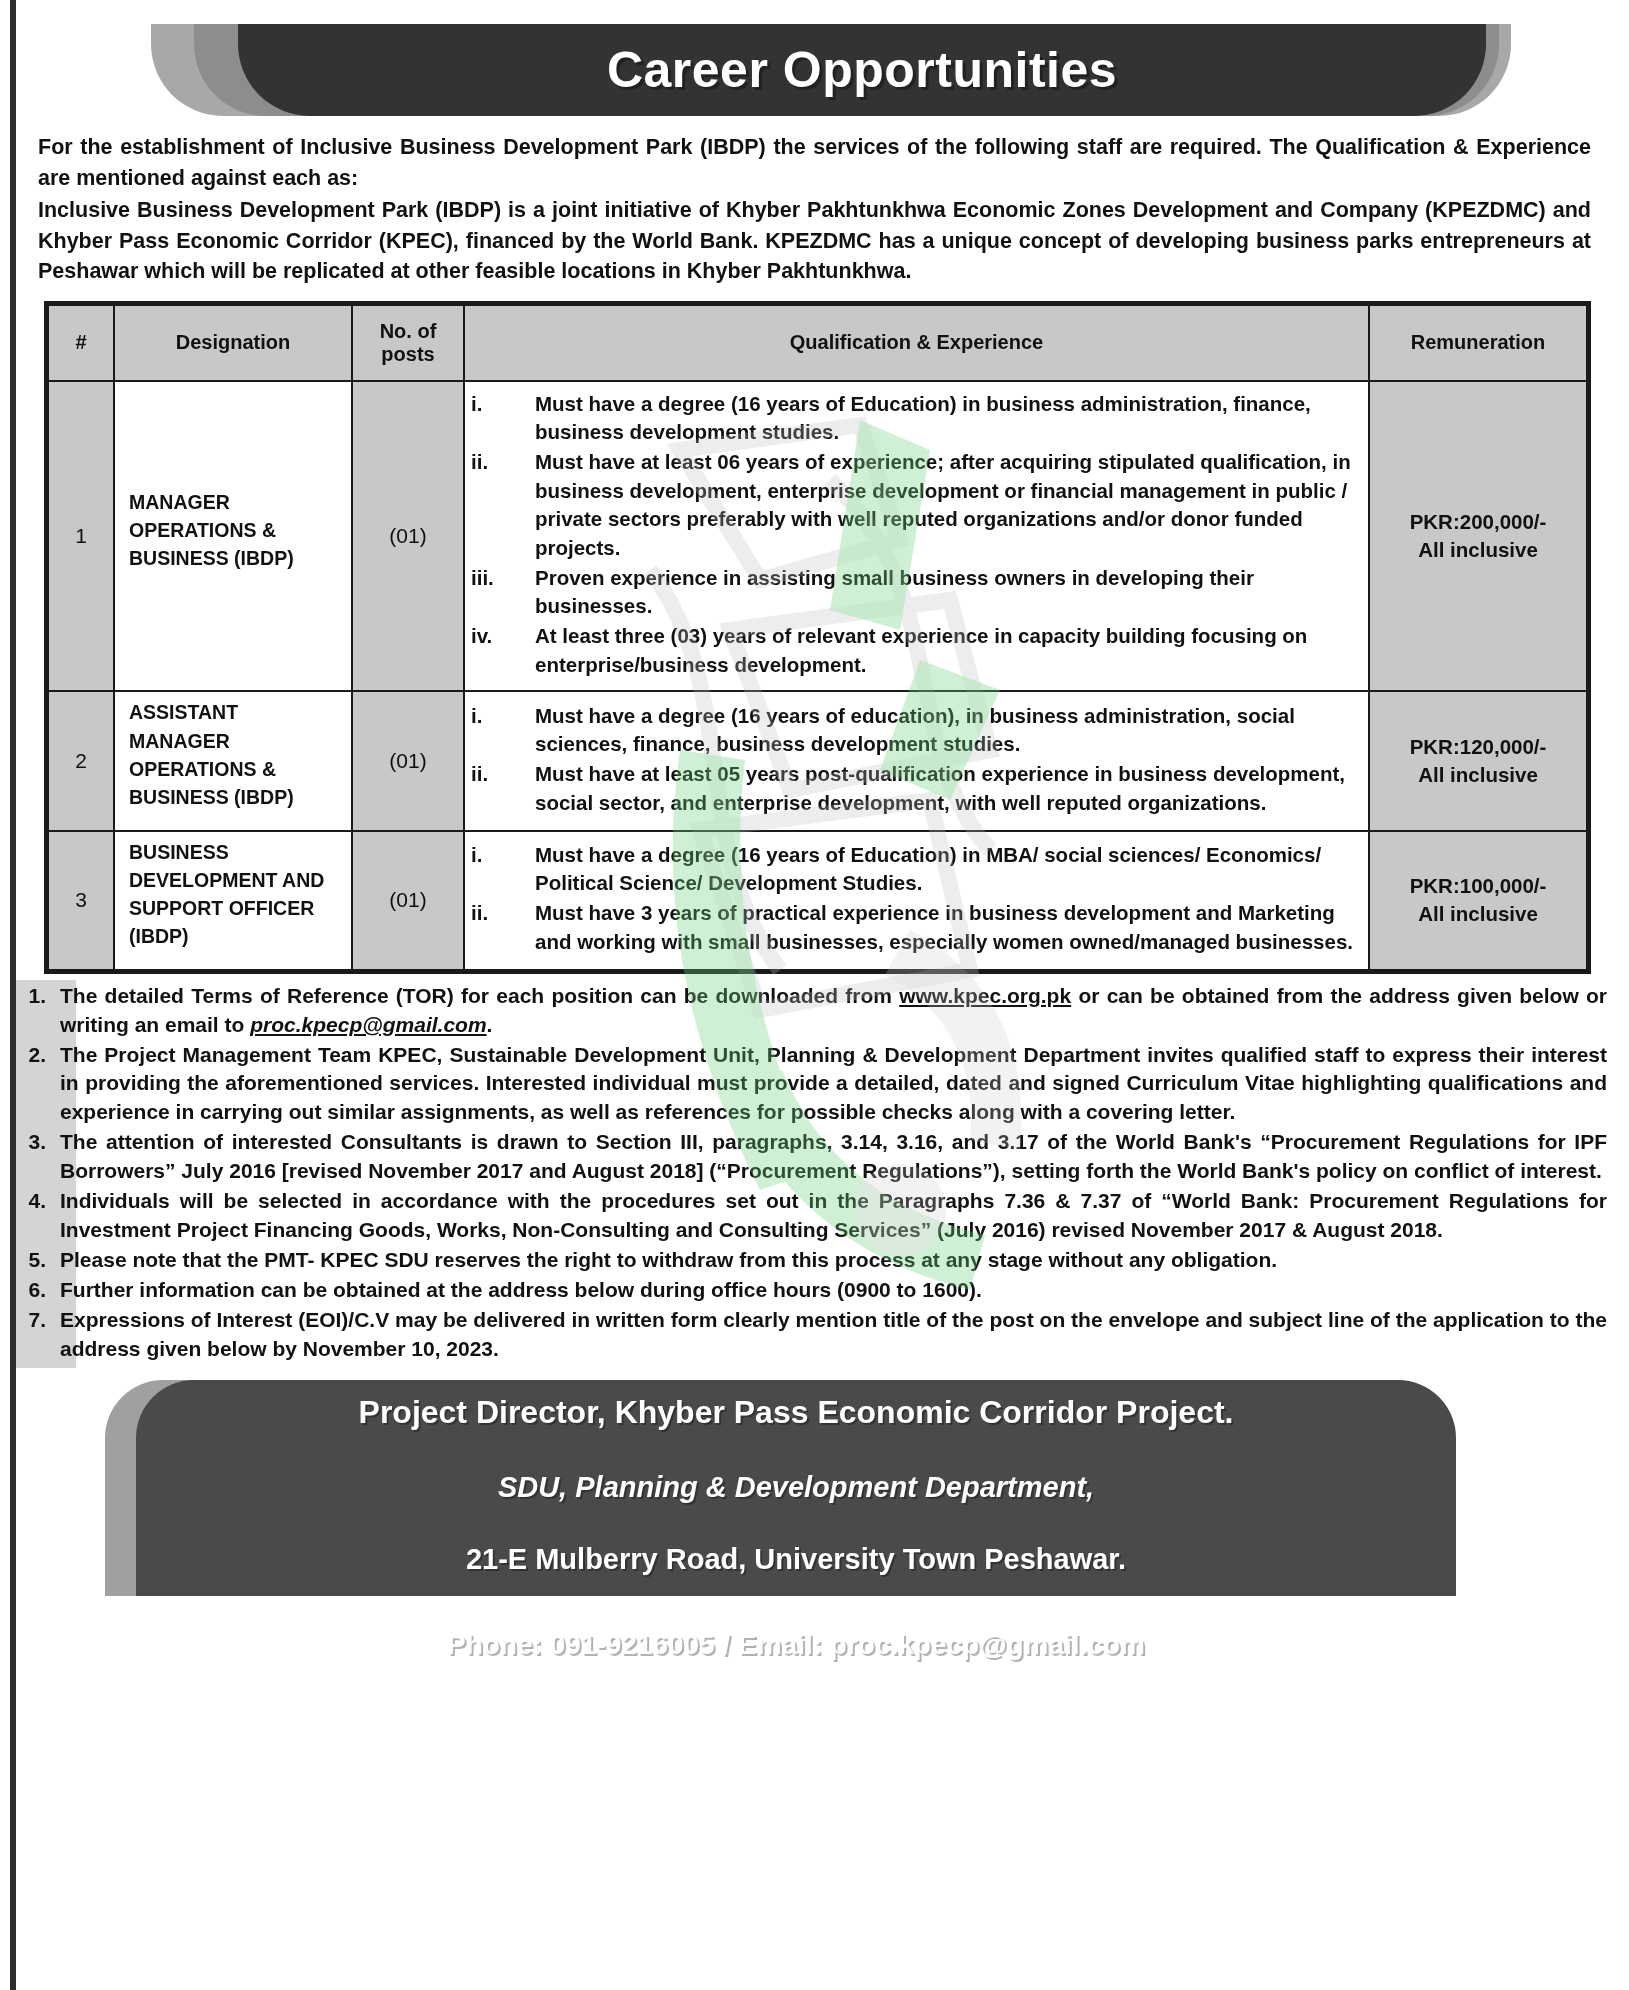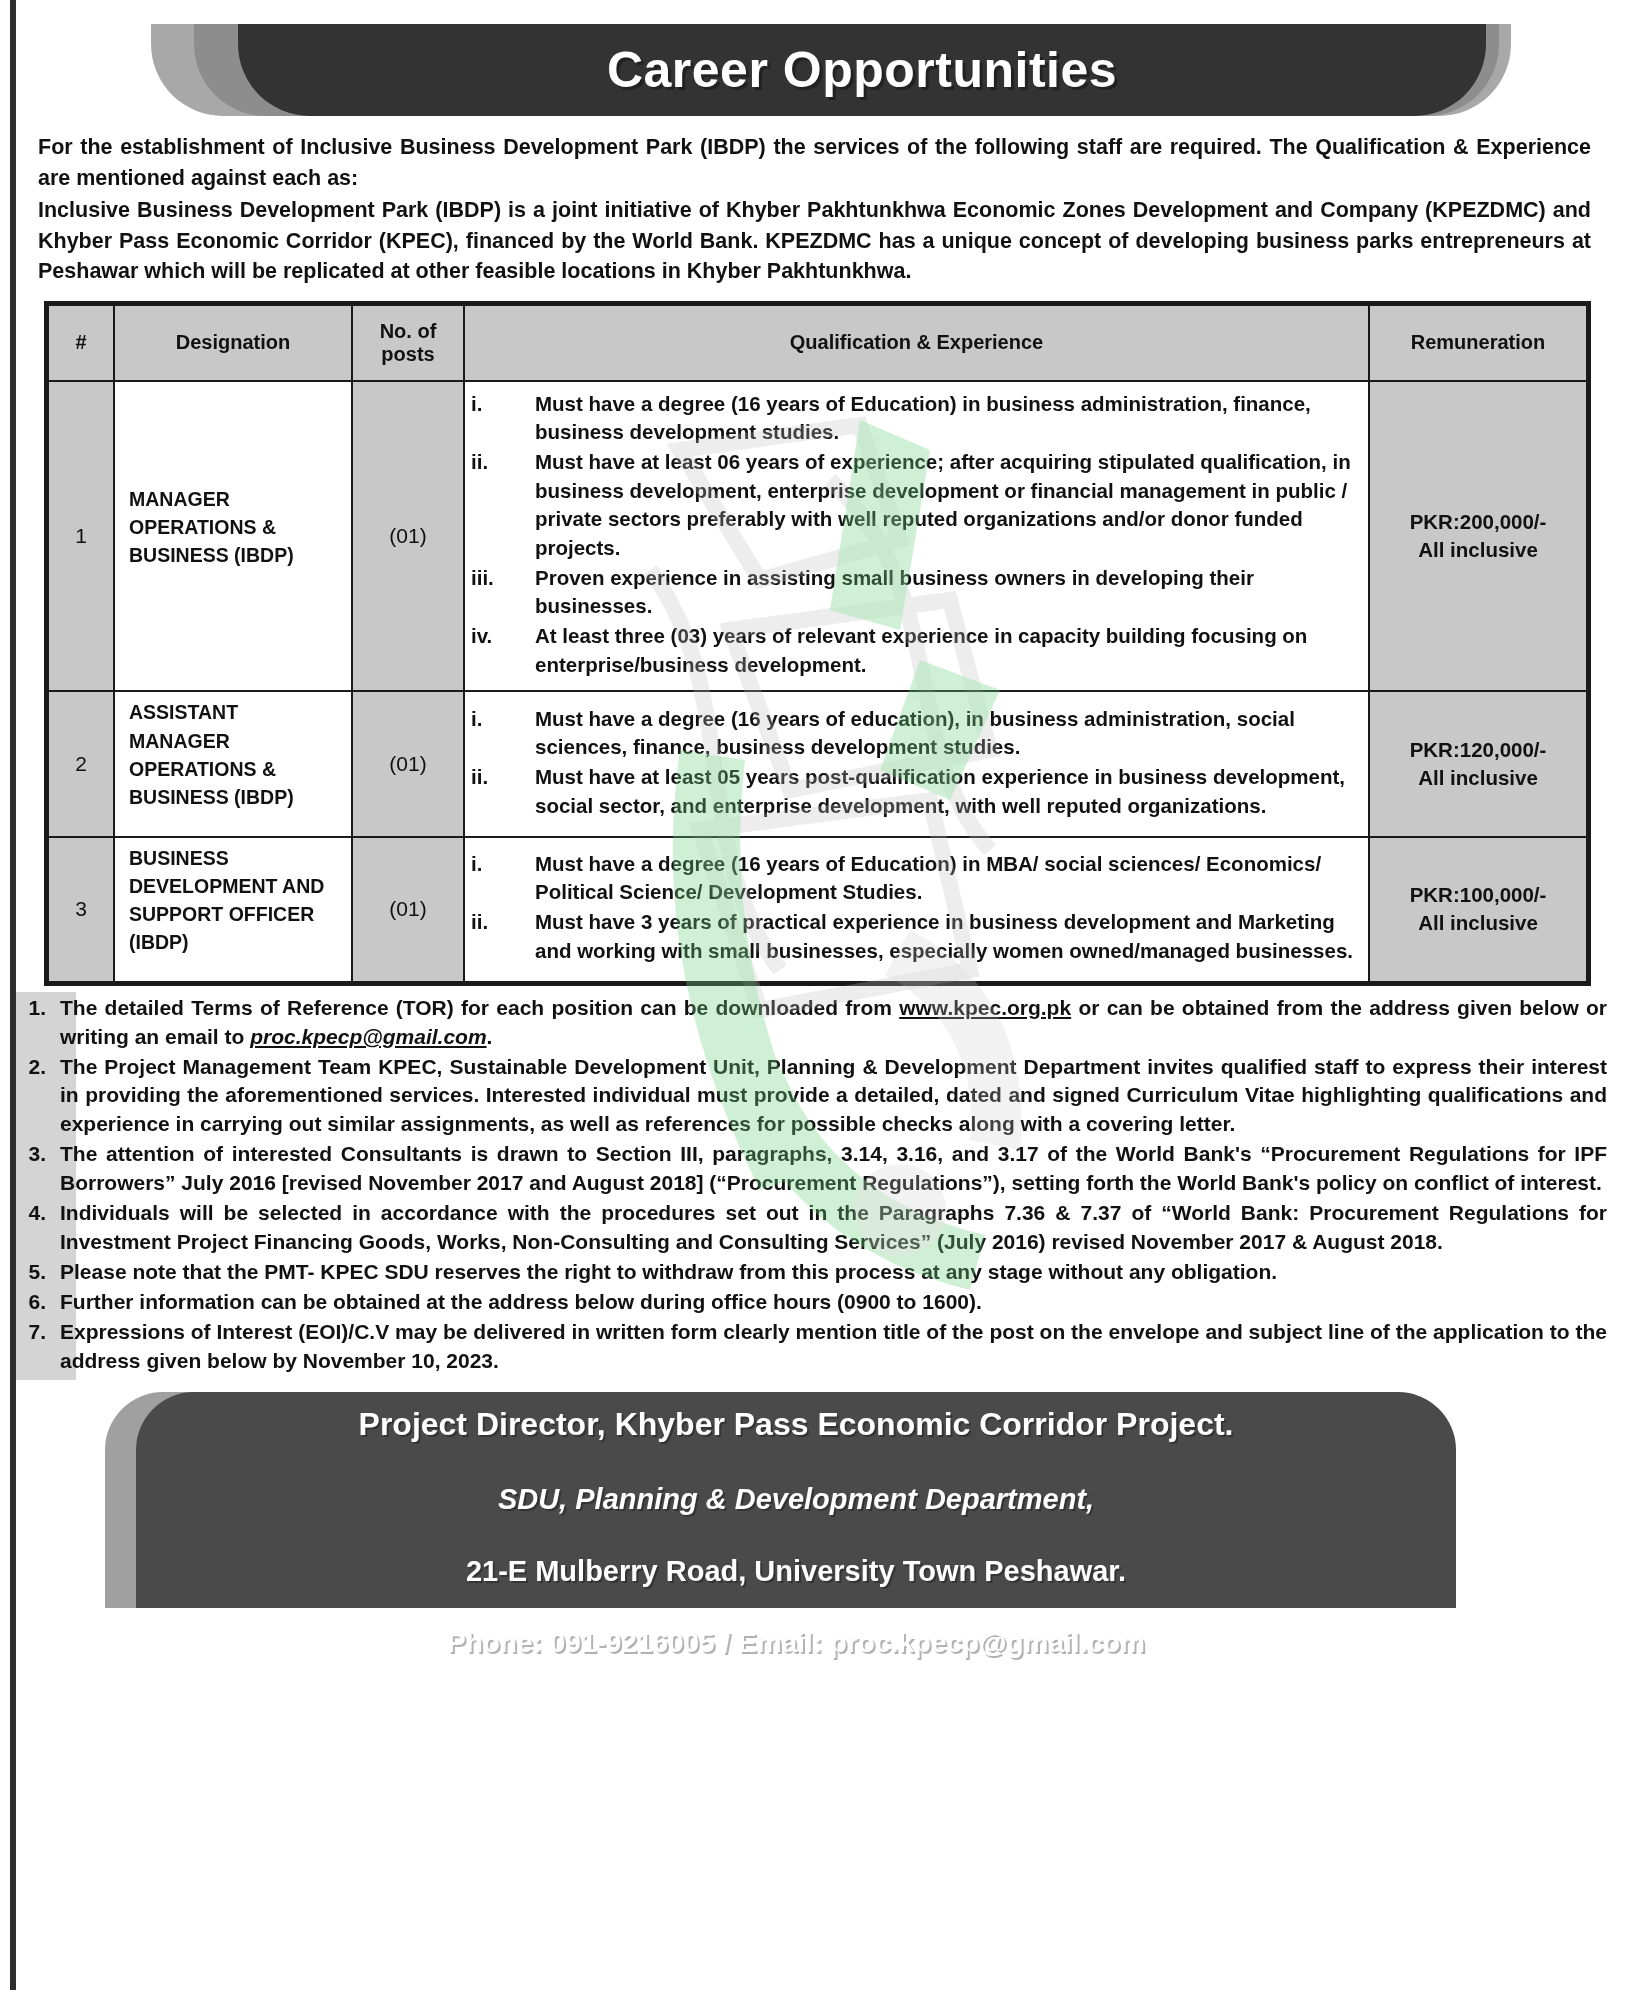--- a/index.html
+++ b/index.html
@@ -119,21 +119,21 @@
     background: #c8c8c8;
     text-align: center;
     font-size: 21px;
     font-weight: normal;
   }
   td.cell-desig {
     background: #ffffff;
     font-size: 19.5px;
     font-weight: bold;
     line-height: 1.45;
-    padding: 6px 10px 24px 14px;
+    padding: 6px 10px 18px 14px;
   }
   td.cell-posts {
     background: #c8c8c8;
     text-align: center;
     font-size: 21px;
   }
   td.cell-qual {
     background: #ffffff;
     padding: 8px 10px 10px 6px;
   }
@@ -242,21 +242,21 @@
     gap: 34px;
   }
   .ftr-main div {
     color: #ffffff;
     font-weight: bold;
     text-shadow: 2px 2px 0 rgba(0,0,0,0.30);
     white-space: nowrap;
   }
   .ftr-l1 { font-size: 32px; margin-bottom: 6px; }
   .ftr-l2 { font-size: 29px; margin-bottom: 5px; font-style: italic; }
-  .ftr-l3 { font-size: 29px; margin-bottom: 5px; }
+  .ftr-l3 { font-size: 29px; margin-bottom: 19px; }
   .ftr-l4 { font-size: 28px; }
 
   
   .watermark {
     position: absolute;
     left: 430px;
     top: 330px;
     width: 720px;
     height: 1080px;
     pointer-events: none;

